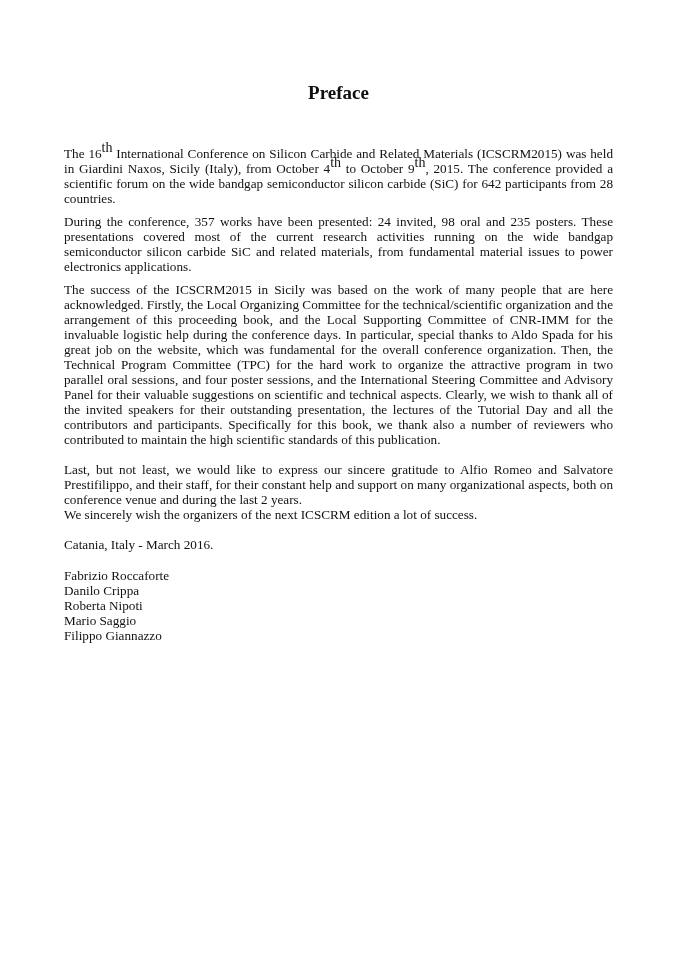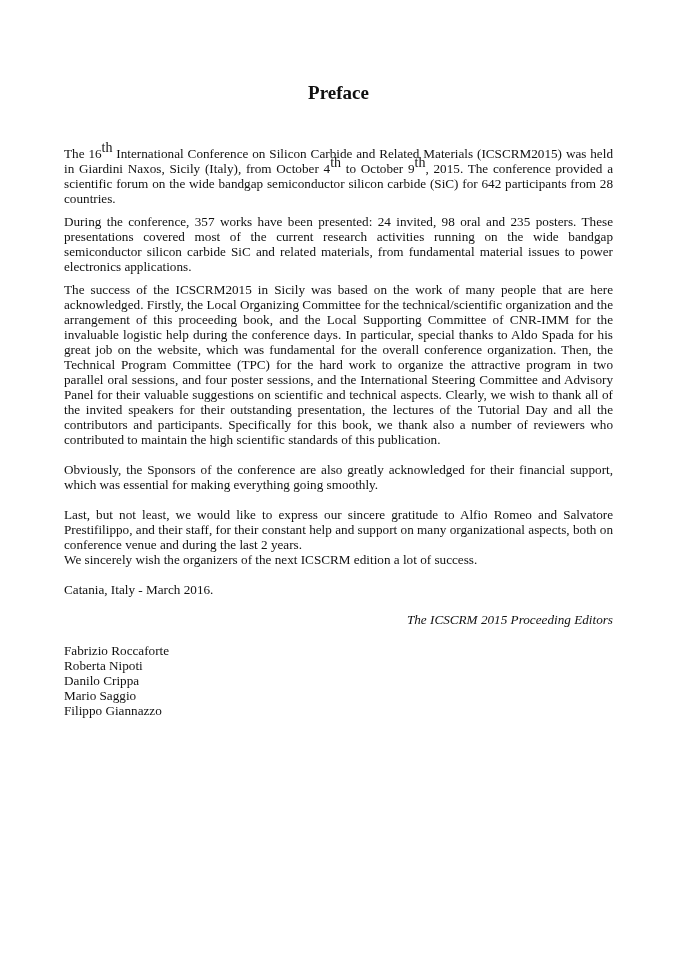--- a/index.html
+++ b/index.html
@@ -73,32 +73,30 @@
   <h1 class="title">Preface</h1>
 
   <div class="body-text">
     <p><span>The 16</span><sup>th</sup><span> International Conference on Silicon Carbide and Related Materials (ICSCRM2015) was held in Giardini Naxos, Sicily (Italy), from October 4</span><sup>th</sup><span> to October 9</span><sup>th</sup><span>, 2015. The conference provided a scientific forum on the wide bandgap semiconductor silicon carbide (SiC) for 642 participants from 28 countries.</span></p>
 
     <p class="gap-small">During the conference, 357 works have been presented: 24 invited, 98 oral and 235 posters. These presentations covered most of the current research activities running on the wide bandgap semiconductor silicon carbide SiC and related materials, from fundamental material issues to power electronics applications.</p>
 
 
     <p class="gap-small">The success of the ICSCRM2015 in Sicily was based on the work of many people that are here acknowledged. Firstly, the Local Organizing Committee for the technical/scientific organization and the arrangement of this proceeding book, and the Local Supporting Committee of CNR-IMM for the invaluable logistic help during the conference days. In particular, special thanks to Aldo Spada for his great job on the website, which was fundamental for the overall conference organization. Then, the Technical Program Committee (TPC) for the hard work to organize the attractive program in two parallel oral sessions, and four poster sessions, and the International Steering Committee and Advisory Panel for their valuable suggestions on scientific and technical aspects. Clearly, we wish to thank all of the invited speakers for their outstanding presentation, the lectures of the Tutorial Day and all the contributors and participants. Specifically for this book, we thank also a number of reviewers who contributed to maintain the high scientific standards of this publication.</p>
 
-    <p class="gap-large">Obviously, the Sponsors of the conference are also greatly acknowledged for their financial support, which was essential for making everything going smoothly.</p>
 
     <p class="gap-large">Last, but not least, we would like to express our sincere gratitude to Alfio Romeo and Salvatore Prestifilippo, and their staff, for their constant help and support on many organizational aspects, both on conference venue and during the last 2 years.</p>
 
 
     <p class="gap-none">We sincerely wish the organizers of the next ICSCRM edition a lot of success.</p>
 
     <p class="gap-large">Catania, Italy - March 2016.</p>
 
-    <p class="sig-title gap-large">The ICSCRM 2015 Proceeding Editors</p>
 
     <div class="editors">
       <div>Fabrizio Roccaforte</div>
+      <div>Danilo Crippa</div>
       <div>Roberta Nipoti</div>
-      <div>Danilo Crippa</div>
       <div>Mario Saggio</div>
       <div>Filippo Giannazzo</div>
     </div>
   </div>
 </div>
 
 </body></html>

